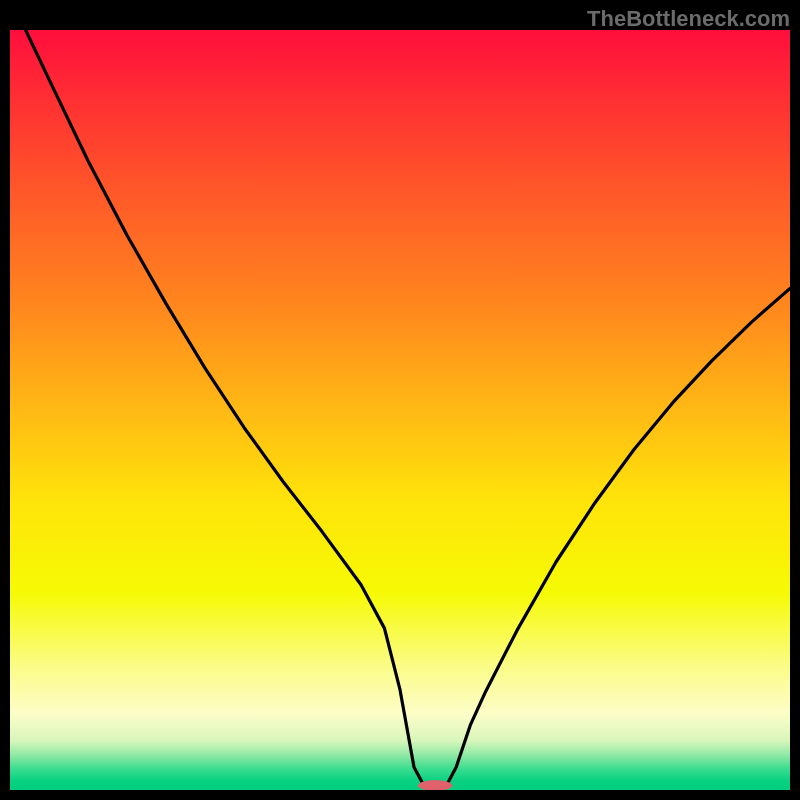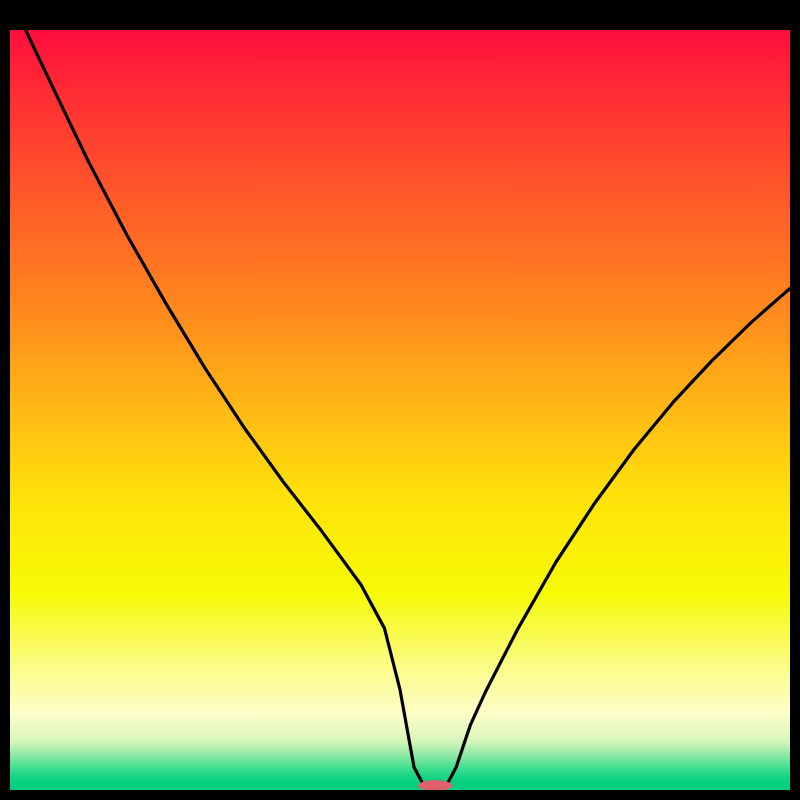--- a/index.html
+++ b/index.html
@@ -38,20 +38,21 @@
     font-family: Arial, Helvetica, sans-serif;
     font-size: 22px;
     font-weight: bold;
     color: #6b6b6b;
   }
 </style>
 </head>
 <body>
 
 <div class="outer">
+  <div class="watermark">TheBottleneck.com</div>
 
   <div class="plot-box">
     <svg class="plot-inner" viewBox="0 0 780 760" preserveAspectRatio="none">
       <defs>
         <linearGradient id="bg-grad" x1="0" y1="0" x2="0" y2="1">
             <stop offset="0.00%" stop-color="#ff0e3c"></stop>
             <stop offset="10.00%" stop-color="#ff3232"></stop>
             <stop offset="22.00%" stop-color="#ff5a28"></stop>
             <stop offset="36.00%" stop-color="#ff861e"></stop>
             <stop offset="50.00%" stop-color="#ffb914"></stop>

